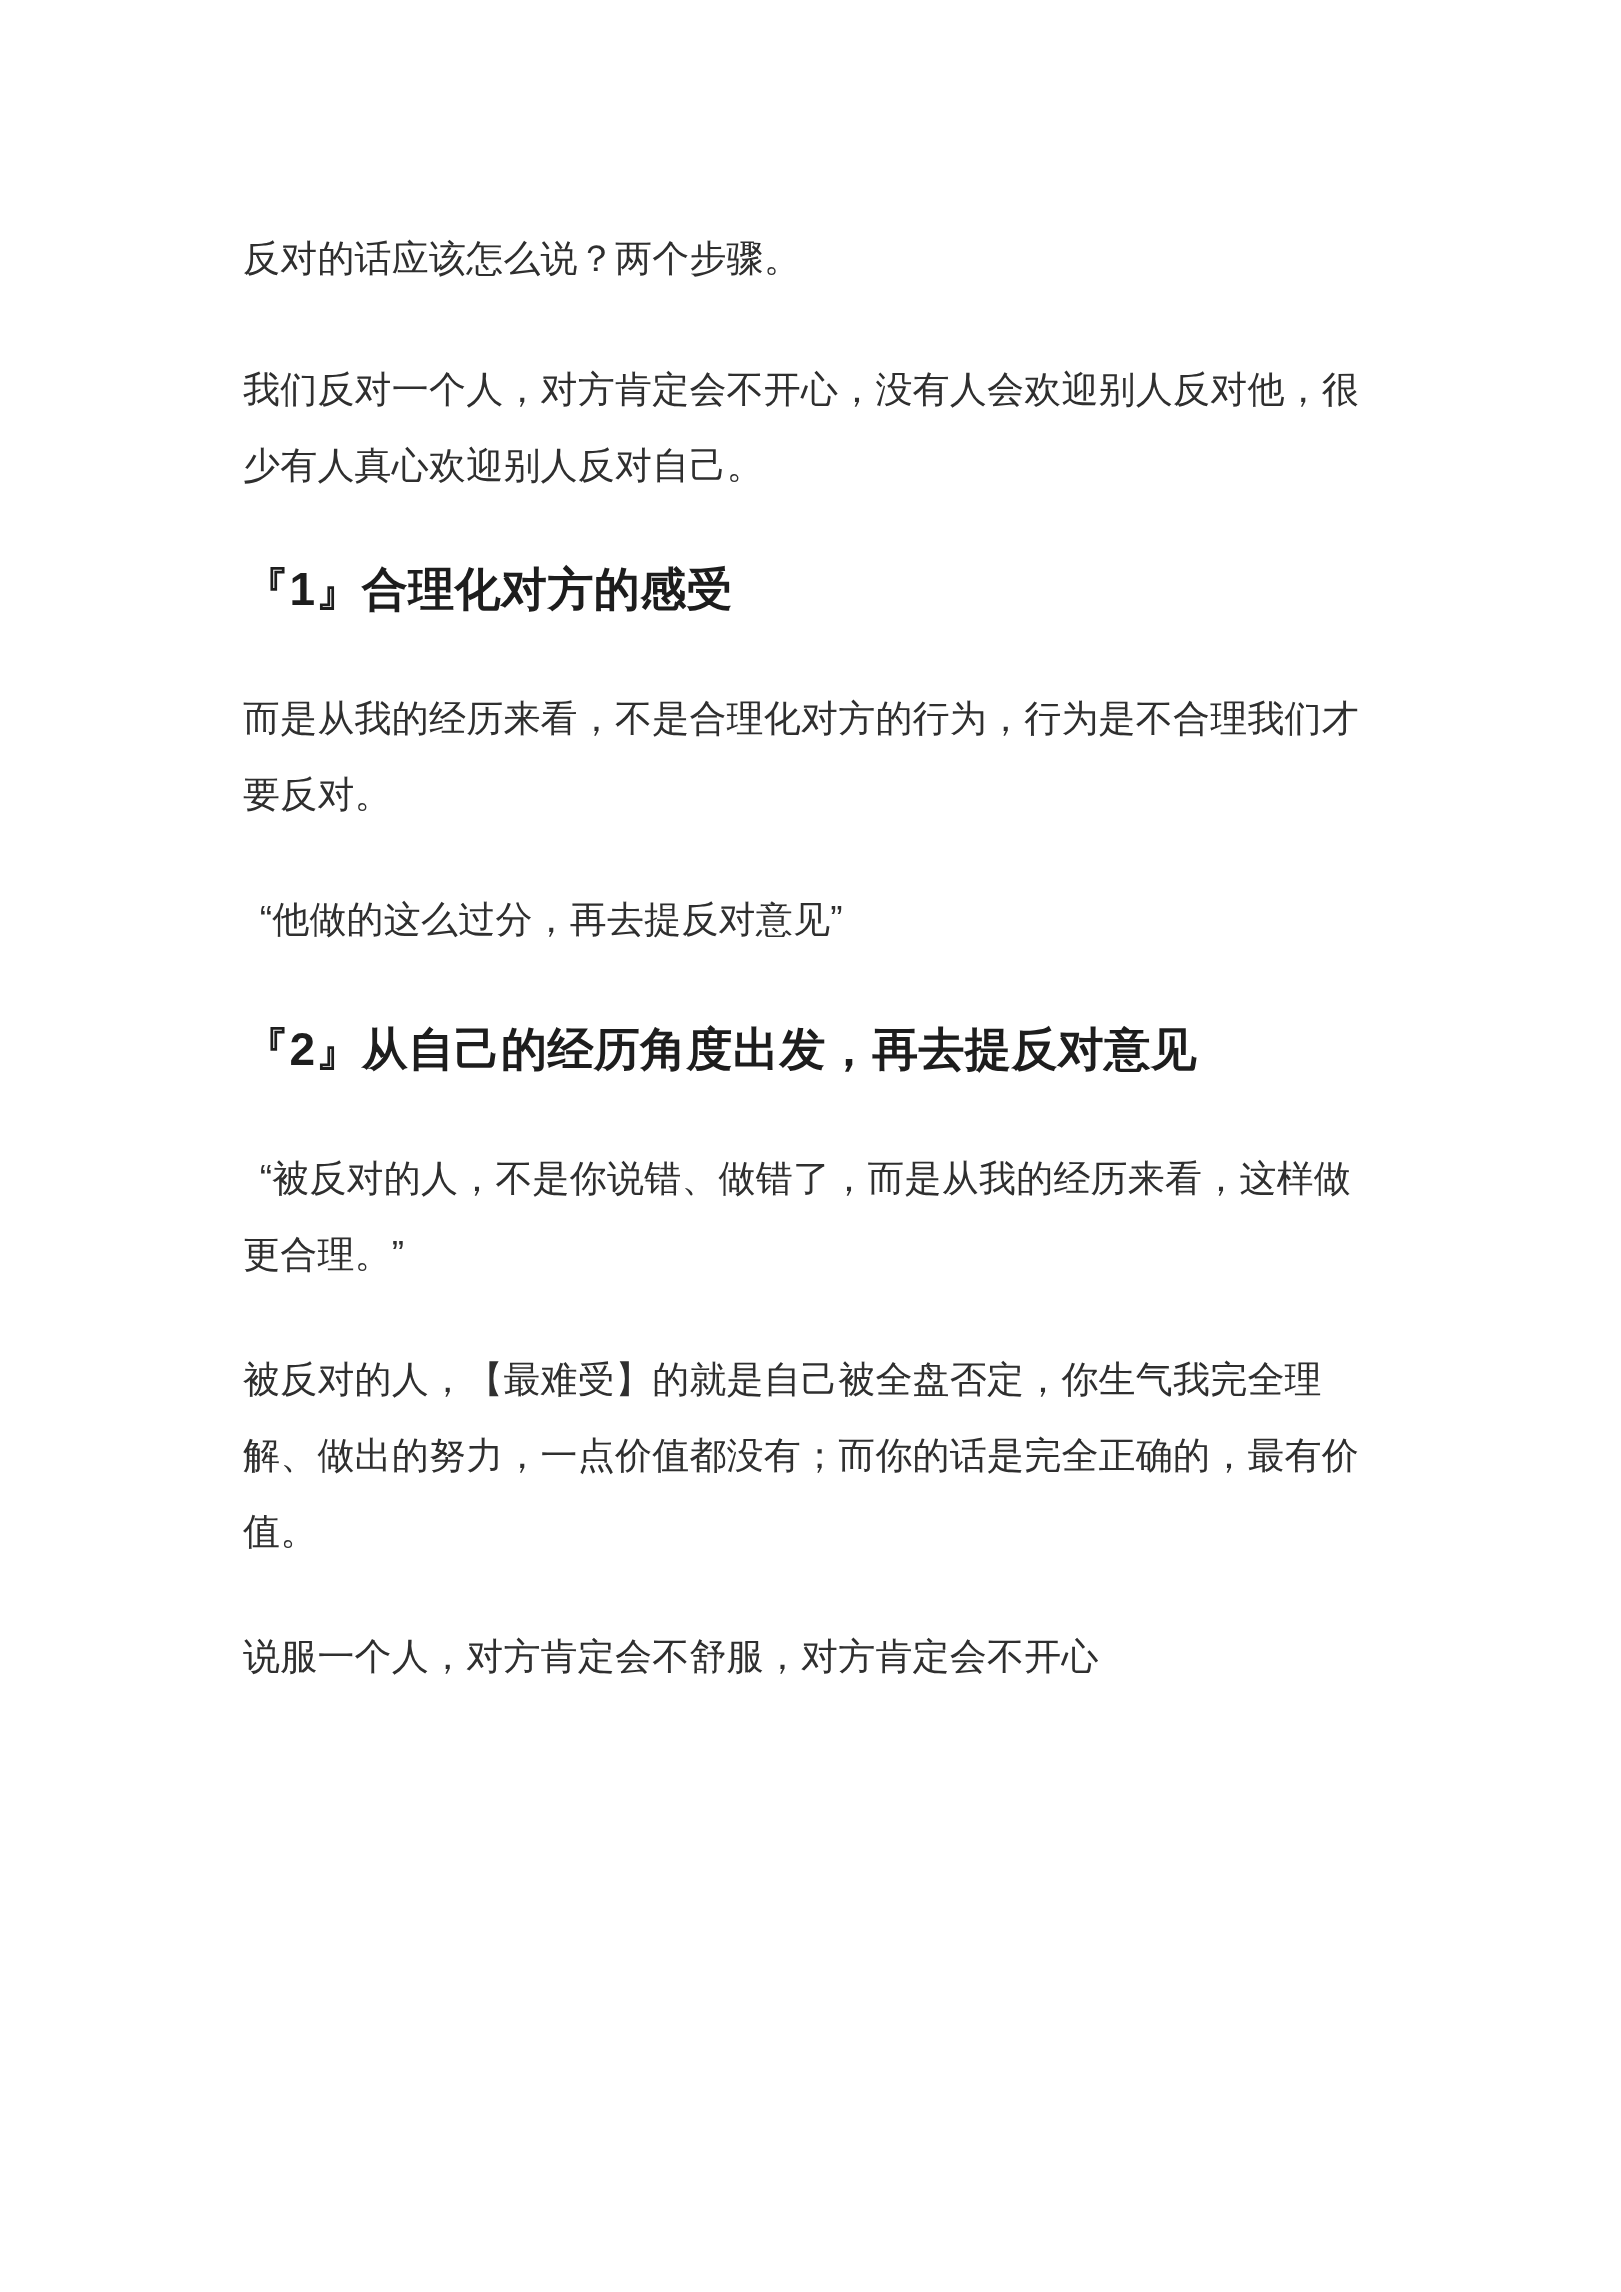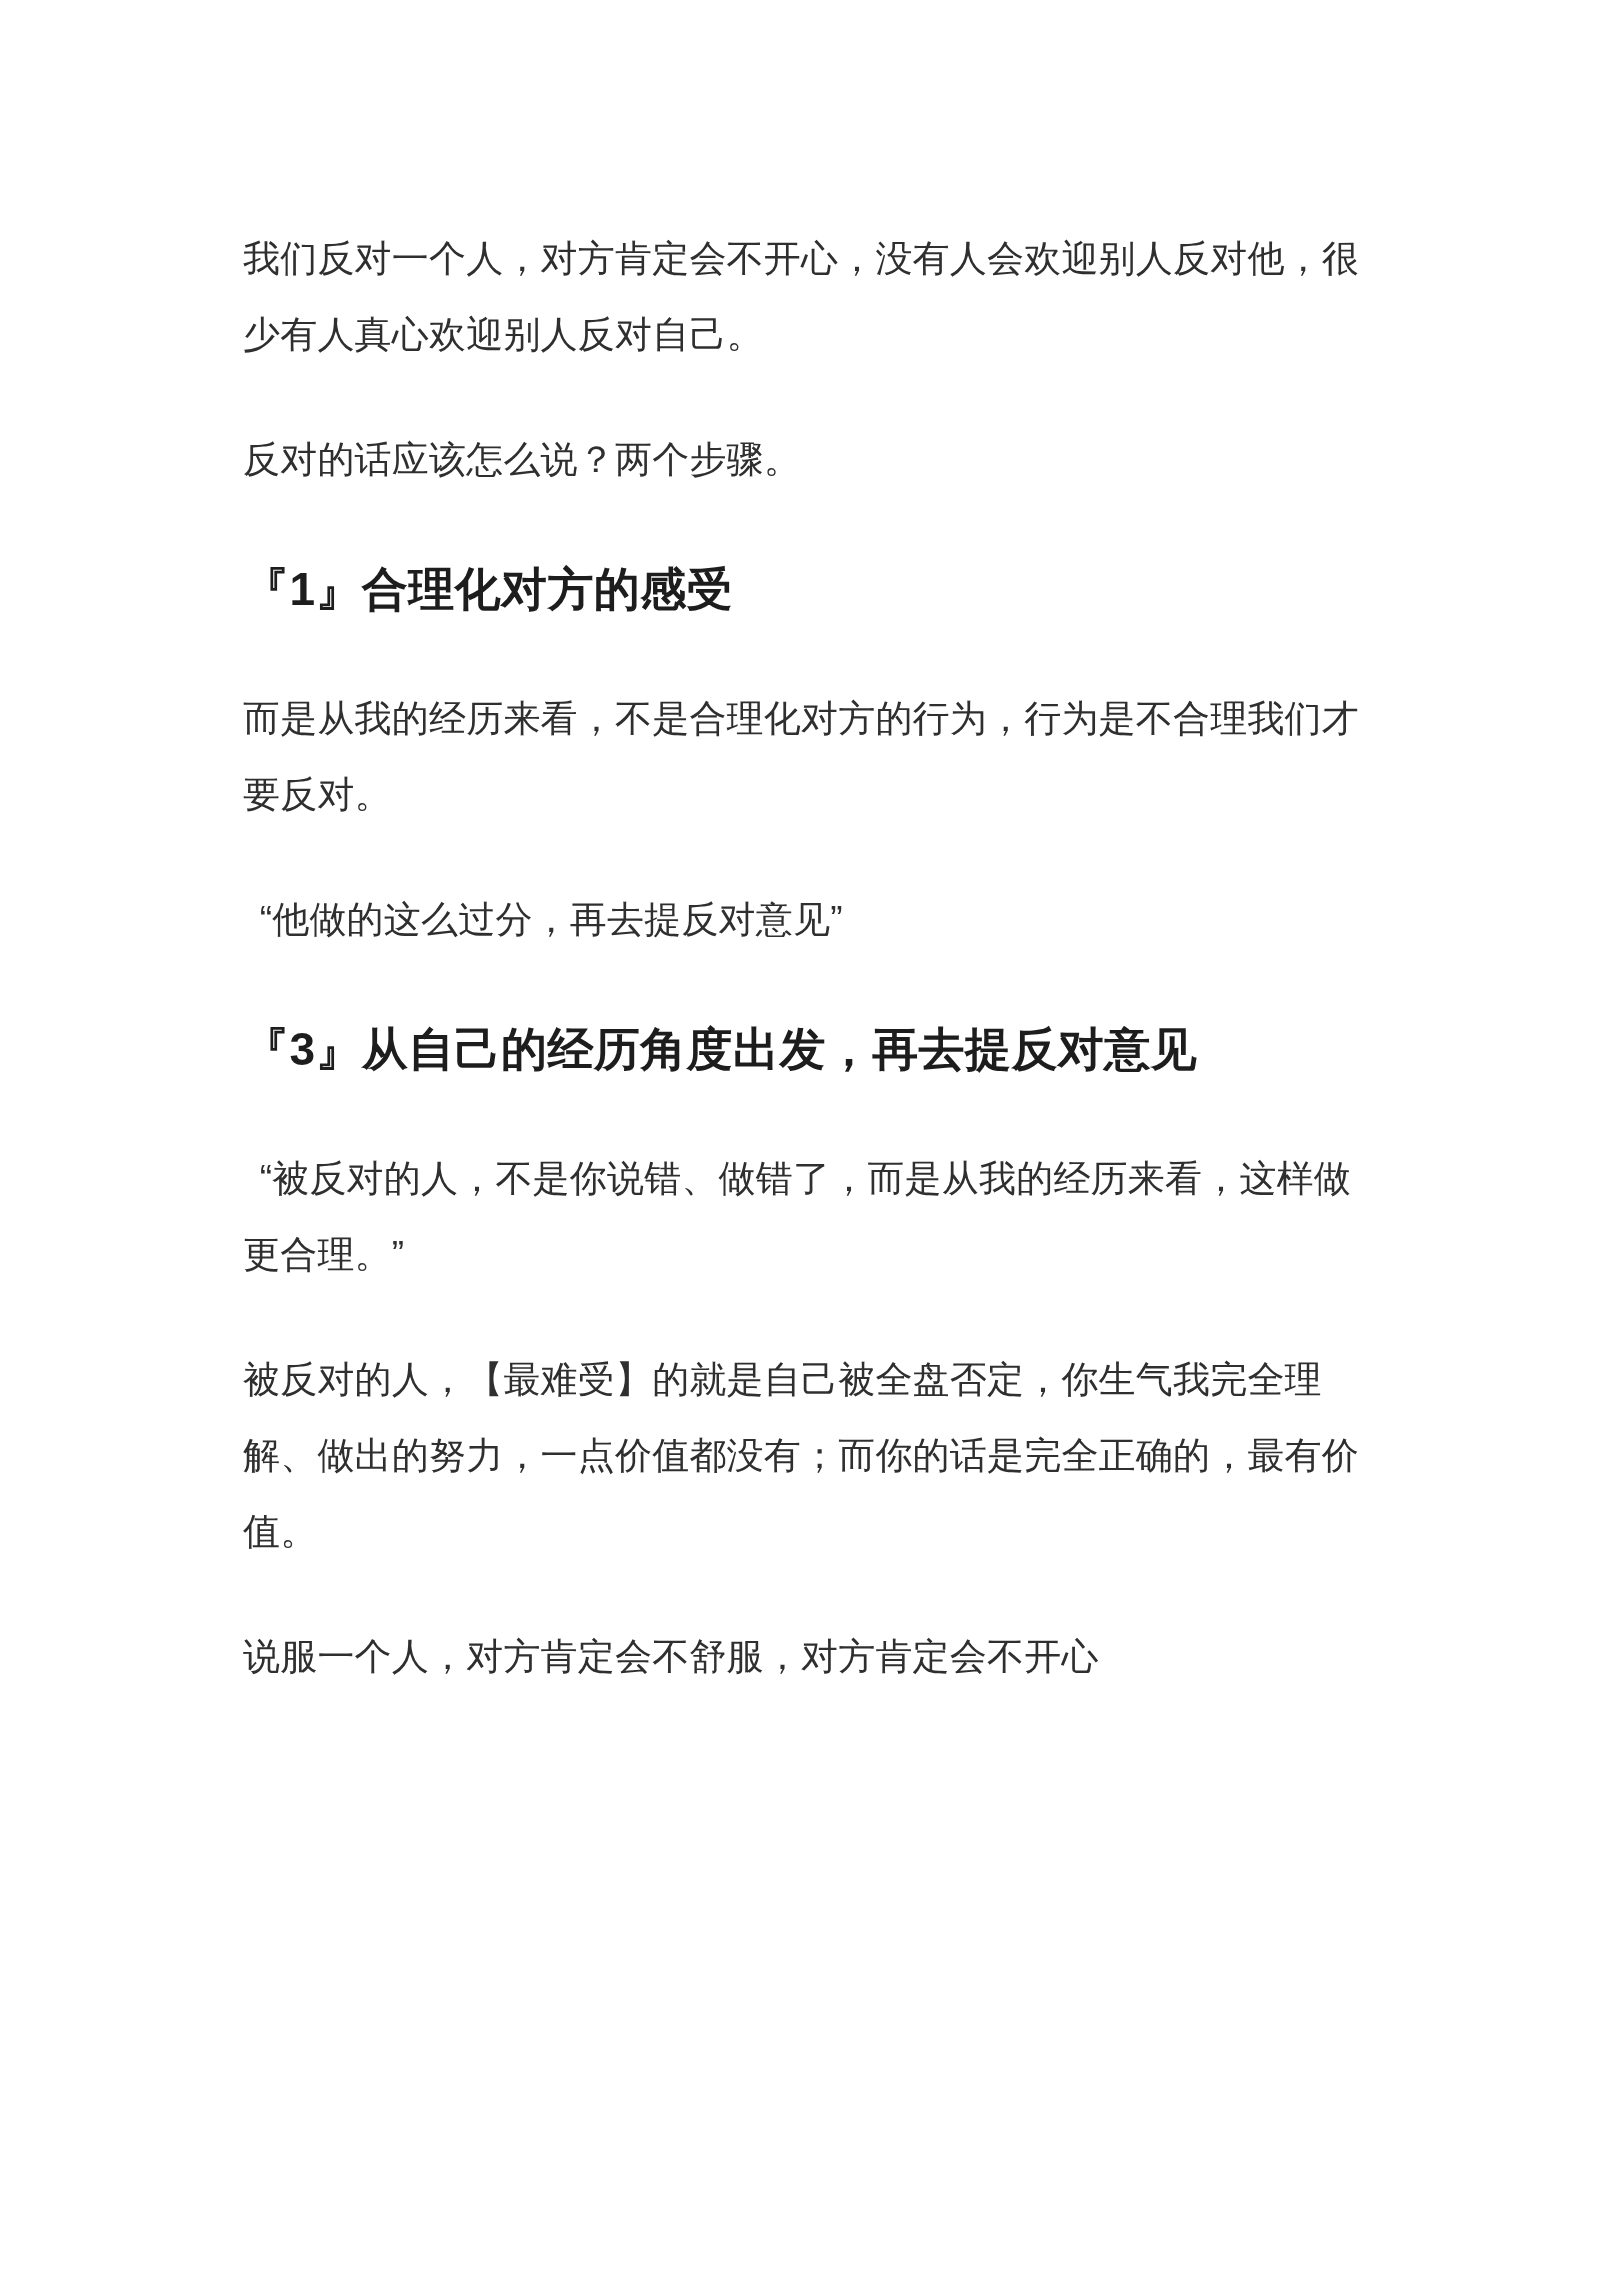--- a/index.html
+++ b/index.html
@@ -60,31 +60,31 @@
   }
   .gap-md { margin-bottom: 49px; }
   .gap-lg { margin-bottom: 55px; }
 </style>
 </head>
 <body>
 
 <div class="page">
   <div class="doc-body">
 
+    <p class="para gap-lg">反对的话应该怎么说？两个步骤。</p>
+
     <p class="para gap-md">我们反对一个人，对方肯定会不开心，没有人会欢迎别人反对他，很少有人真心欢迎别人反对自己。</p>
-
-    <p class="para gap-lg">反对的话应该怎么说？两个步骤。</p>
 
     <h2 class="heading gap-lg">『1』合理化对方的感受</h2>
 
     <p class="para gap-md">而是从我的经历来看，不是合理化对方的行为，行为是不合理我们才要反对。</p>
 
     <p class="para quote gap-lg">“他做的这么过分，再去提反对意见”</p>
 
-    <h2 class="heading gap-lg">『3』从自己的经历角度出发，再去提反对意见</h2>
+    <h2 class="heading gap-lg">『2』从自己的经历角度出发，再去提反对意见</h2>
 
     <p class="para quote gap-md">“被反对的人，不是你说错、做错了，而是从我的经历来看，这样做更合理。”</p>
 
     <p class="para gap-md">被反对的人，【最难受】的就是自己被全盘否定，你生气我完全理解、做出的努力，一点价值都没有；而你的话是完全正确的，最有价值。</p>
 
 
 
     <p class="para">说服一个人，对方肯定会不舒服，对方肯定会不开心</p>
 
   </div>

